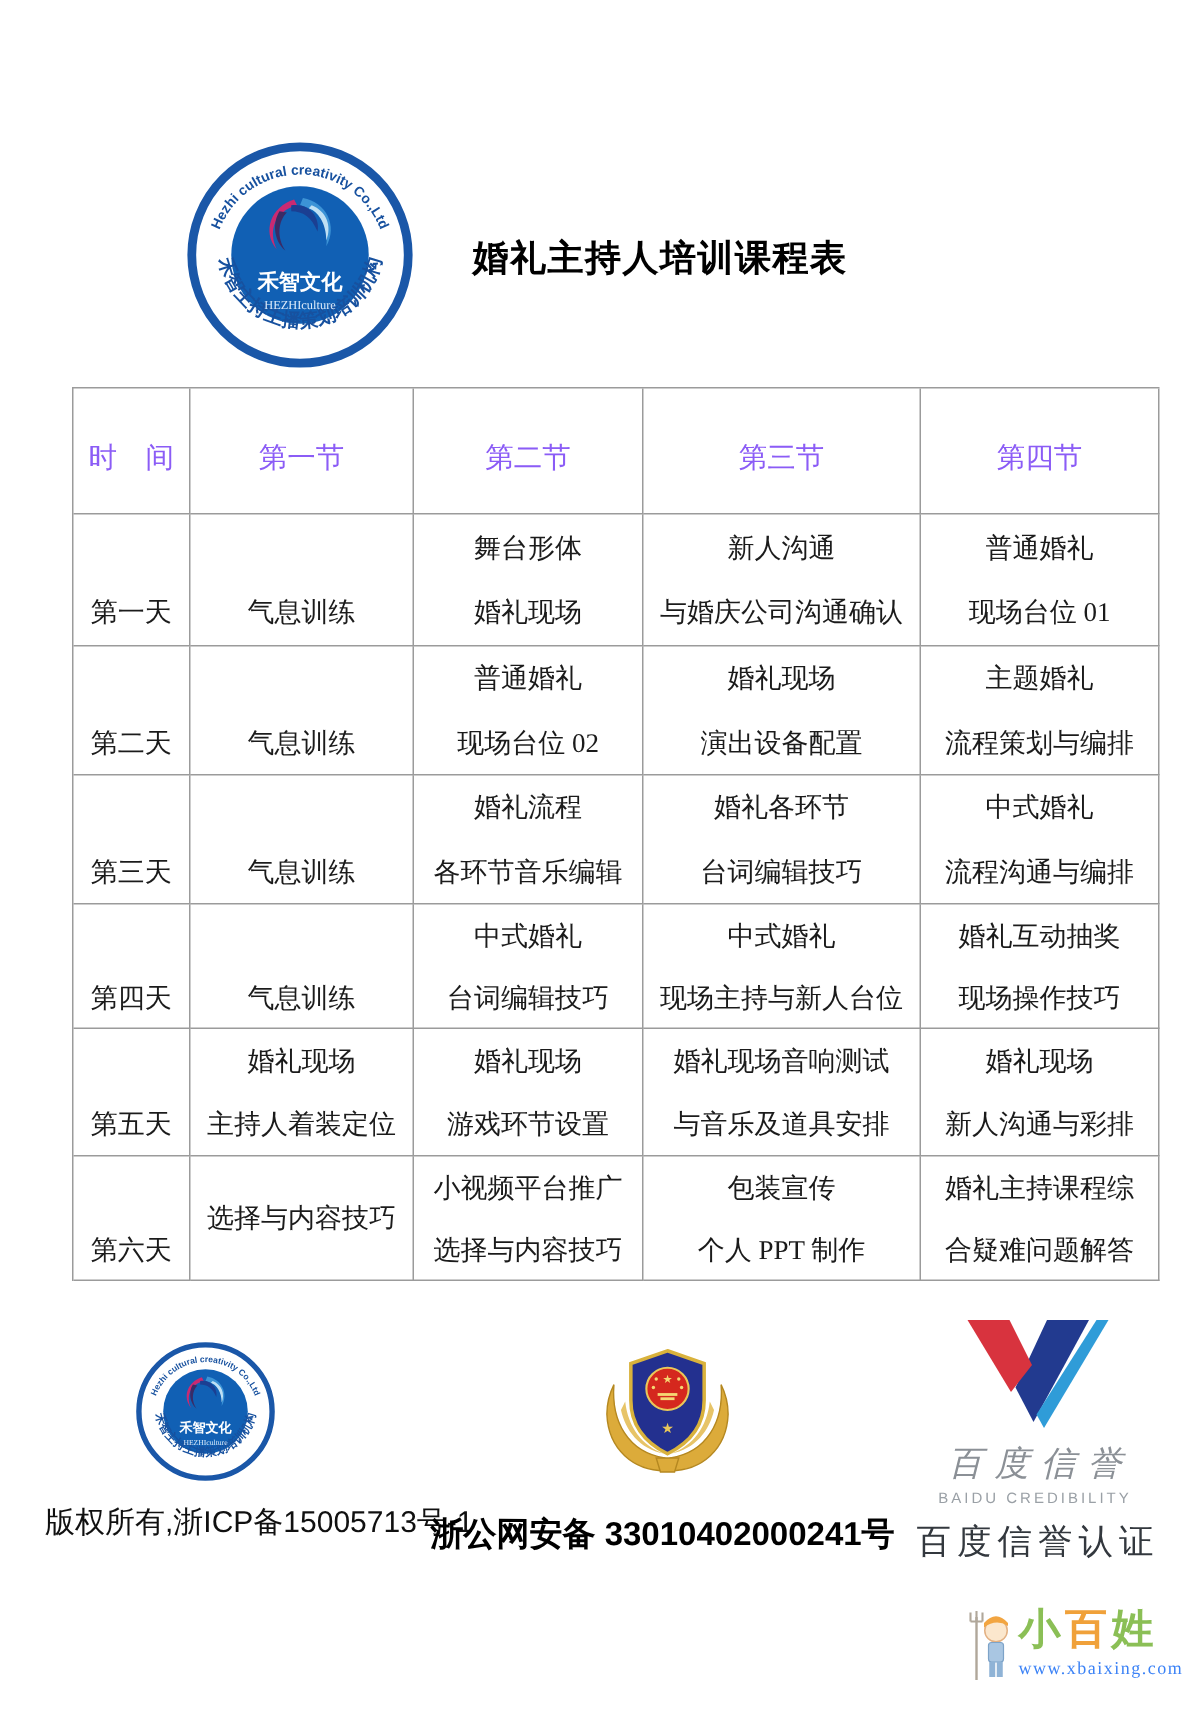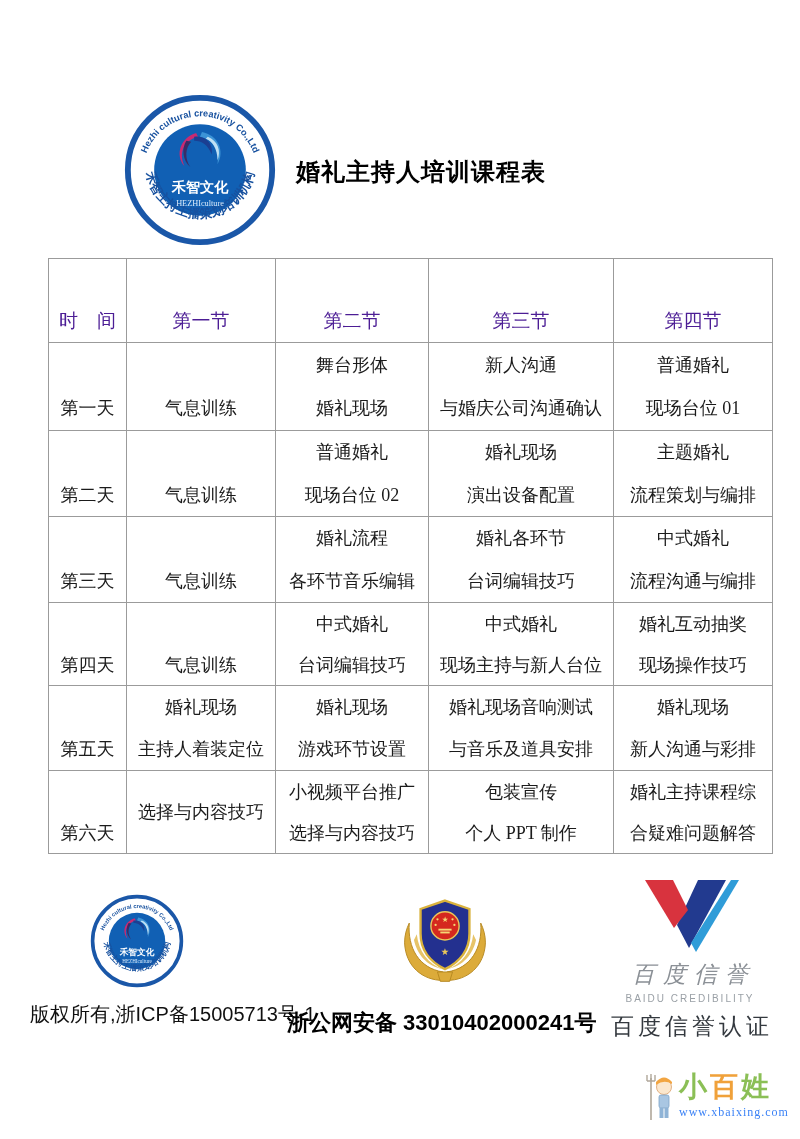--- a/index.html
+++ b/index.html
@@ -1,32 +1,32 @@
 <!DOCTYPE html>
 <html><head>
 <meta charset="utf-8">
 <style>
   html,body{margin:0;padding:0;background:#fff;}
   .page{position:relative;width:800px;height:1139px;background:#ffffff;overflow:hidden;
         font-family:"Liberation Serif","DejaVu Serif",serif;}
 
   
   .hezhi-logo-top{position:absolute;left:122px;top:92px;}
-  .page-title{position:absolute;left:296px;top:156px;font-size:24px;font-weight:bold;
+  .page-title{position:absolute;left:315px;top:156px;font-size:24px;font-weight:bold;
               color:#000;letter-spacing:1px;white-space:pre;}
 
   
   .course-table{position:absolute;left:48px;top:258px;
       display:grid;
       grid-template-columns:78px 149px 153px 185px 159px;
       grid-template-rows:84px 88px 86px 86px 83px 85px 83px;
       border-top:1px solid #9b9b9b;border-left:1px solid #9b9b9b;}
   .hcell{border-right:1px solid #9b9b9b;border-bottom:1px solid #9b9b9b;
       display:flex;align-items:flex-end;justify-content:center;
-      padding-bottom:8px;font-size:19px;color:#4c1d95;white-space:pre;}
+      padding-bottom:24px;font-size:19px;color:#8b5cf6;white-space:pre;}
   .cell{border-right:1px solid #9b9b9b;border-bottom:1px solid #9b9b9b;
       display:flex;flex-direction:column;font-size:18px;color:#1b1b1b;}
   .cell .l1,.cell .l2{flex:1;display:flex;align-items:center;justify-content:center;white-space:pre;}
 
   
   .hezhi-logo-bottom{position:absolute;left:89px;top:893px;}
   .copyright{position:absolute;left:30px;top:1001px;width:260px;
       font-family:"Liberation Sans","DejaVu Sans",sans-serif;
       font-size:20px;color:#101010;white-space:pre;}
   .police-badge{position:absolute;left:398px;top:891px;}

